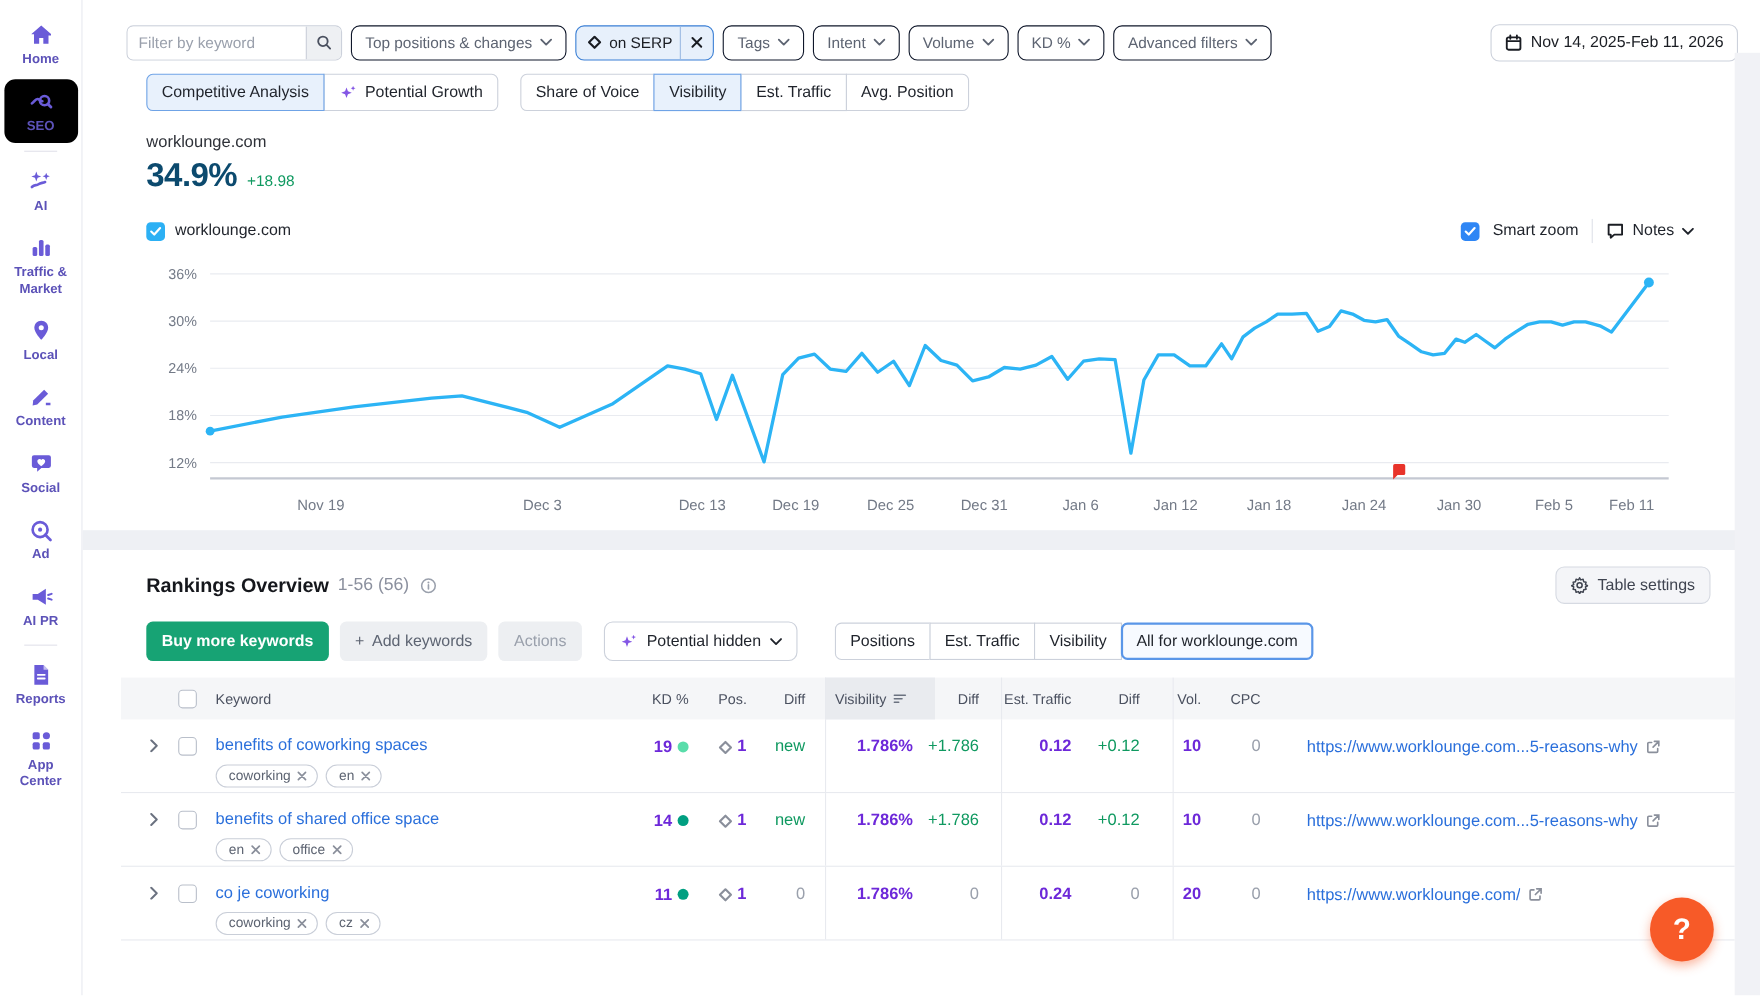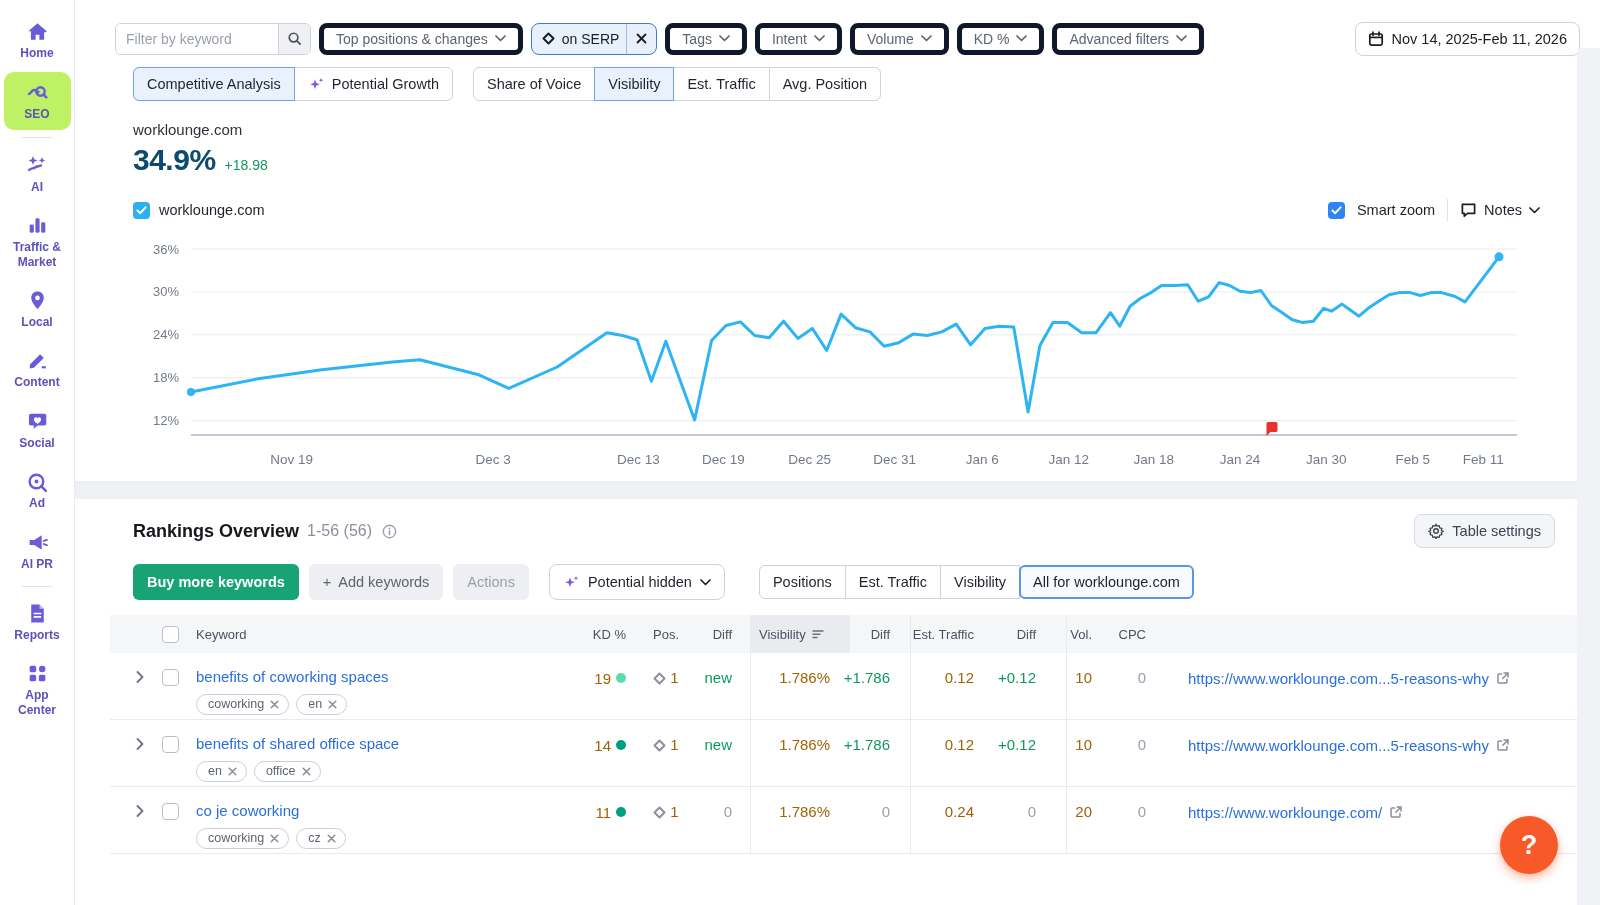--- a/index.html
+++ b/index.html
@@ -6,34 +6,34 @@
   html,body { width:1600px; height:905px; overflow:hidden; background:#fff;
     font-family:"Liberation Sans", sans-serif; color:#24272e; }
   .app { position:relative; width:1600px; height:905px; }
 
   
   .sidebar { position:absolute; left:0; top:0; width:75px; height:905px; background:#fff;
     border-right:1px solid #e8eaf0; display:flex; flex-direction:column; align-items:center; padding-top:10px; z-index:5; }
   .side-item { width:67px; display:flex; flex-direction:column; align-items:center; gap:3px;
     padding:8px 2px; margin:2px 0; border-radius:10px; cursor:pointer; color:#6a5bd8; }
   .side-item .lbl { font-size:12px; font-weight:700; color:#5c52b8; text-align:center; line-height:1.2; }
-  .side-item.active { background:#bef264; }
+  .side-item.active { background:#000000; }
   .side-divider { width:30px; border-top:1px solid #e2e2ea; margin:5px 0; }
 
   
   .main { position:absolute; left:75px; top:16px; width:1525px; height:905px; background:#fff; }
   .right-strip { position:absolute; right:0; top:48px; width:23px; height:857px; background:#f1f2f6; z-index:4; }
 
   
   .topbar { height:45px; display:flex; align-items:center; gap:8px; padding:0 20px 0 40px; background:#fff; }
   .search-box { width:196px; height:32px; border:1px solid #ccd1db; border-radius:6px; display:flex; overflow:hidden; background:#fff; }
   .search-box input { flex:1; border:0; outline:none; padding:0 10px; font-size:14px; font-family:inherit; color:#24272e; min-width:0; }
   .search-box input::placeholder { color:#9aa0ac; }
   .search-seg { width:32px; display:flex; align-items:center; justify-content:center; background:#eef0f3; border-left:1px solid #ccd1db; color:#4b5160; cursor:pointer; }
-  .fbtn { height:32px; padding:0 12px; border:5px solid #0f172a; border-radius:8px; background:#fff;
+  .fbtn { height:32px; padding:0 12px; border:1px solid #0f172a; border-radius:8px; background:#fff;
     color:#5d6472; font-size:14px; display:inline-flex; align-items:center; gap:7px; cursor:pointer; white-space:nowrap; font-family:inherit; }
   .serp-chip { height:32px; border:1.5px solid #3a7fd5; background:#e7f0fb; border-radius:8px;
     display:inline-flex; align-items:center; gap:7px; padding:0 0 0 10px; color:#1a1d23; font-size:14px; cursor:pointer; }
   .serp-chip .chip-x { display:flex; align-items:center; justify-content:center; width:30px; height:100%;
     border-left:1px solid #9dbbe3; color:#1a1d23; cursor:pointer; }
   .date-btn { margin-left:auto; height:34px; border:1px solid #ccd1db; border-radius:8px; background:#fff;
     padding:0 12px; font-size:14.5px; color:#1a1d23; display:inline-flex; align-items:center; gap:8px; cursor:pointer; font-family:inherit; }
 
   
   .panel-top { padding:6px 0 0 58px; background:#fff; }
@@ -107,21 +107,21 @@
   .c-pos svg { margin-top:3px; }
   .c-diff1 { justify-content:flex-end; padding-right:18px; }
   .c-vis { justify-content:flex-end; padding-right:20px; }
   .c-diff2 { justify-content:flex-end; padding-right:20px; }
   .c-est { justify-content:flex-end; padding-right:32px; }
   .c-diff3 { justify-content:flex-end; padding-right:30px; }
   .c-vol { justify-content:flex-end; padding-right:28px; }
   .c-cpc { justify-content:flex-end; padding-right:30px; color:#9aa0ac; }
   .c-url { gap:7px; padding-left:12px; align-items:center !important; padding-top:0 !important; height:50px; overflow:hidden; }
   .url-link { color:#2a6fdb; white-space:nowrap; overflow:hidden; text-overflow:ellipsis; cursor:pointer; }
-  .pos-green { color:#0f9960; } .pos-gray { color:#9aa0ac; } .txt-dark { color:#a16207; }
+  .pos-green { color:#0f9960; } .pos-gray { color:#9aa0ac; } .txt-dark { color:#6d28d9;font-weight:bold; }
 
   .help-fab { position:absolute; right:42px; bottom:31px; width:58px; height:58px; border-radius:50%;
     background:#f75a28; border:0; color:#fff; font-size:27px; font-weight:700; cursor:pointer;
     box-shadow:0 4px 10px rgba(247,90,40,.45); z-index:9; font-family:inherit; }
 </style>
 </head>
 <body>
 
 <div class="app">
   <nav class="sidebar" id="sidebar">

